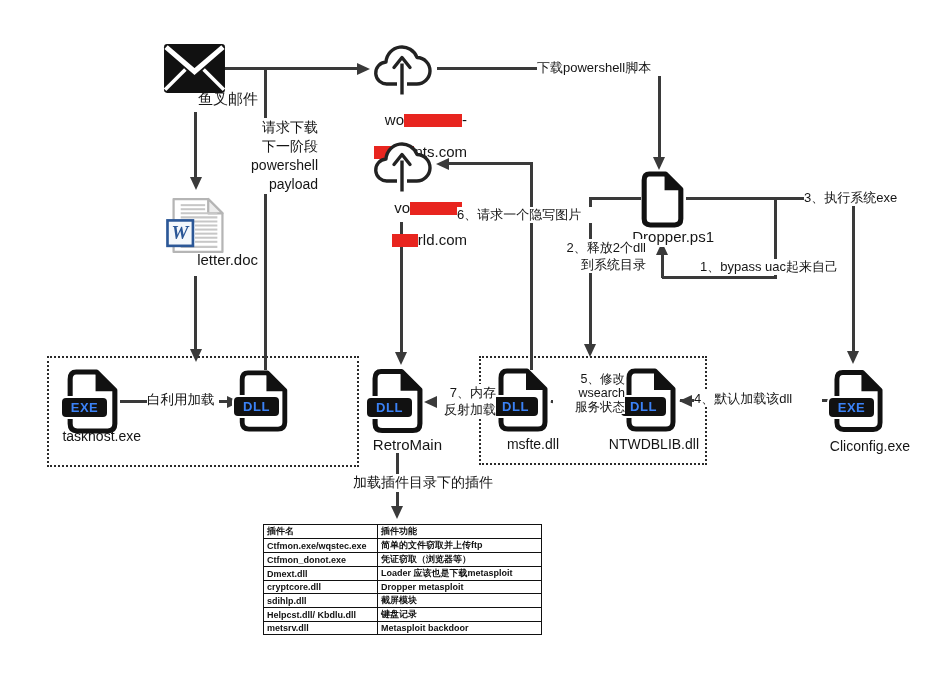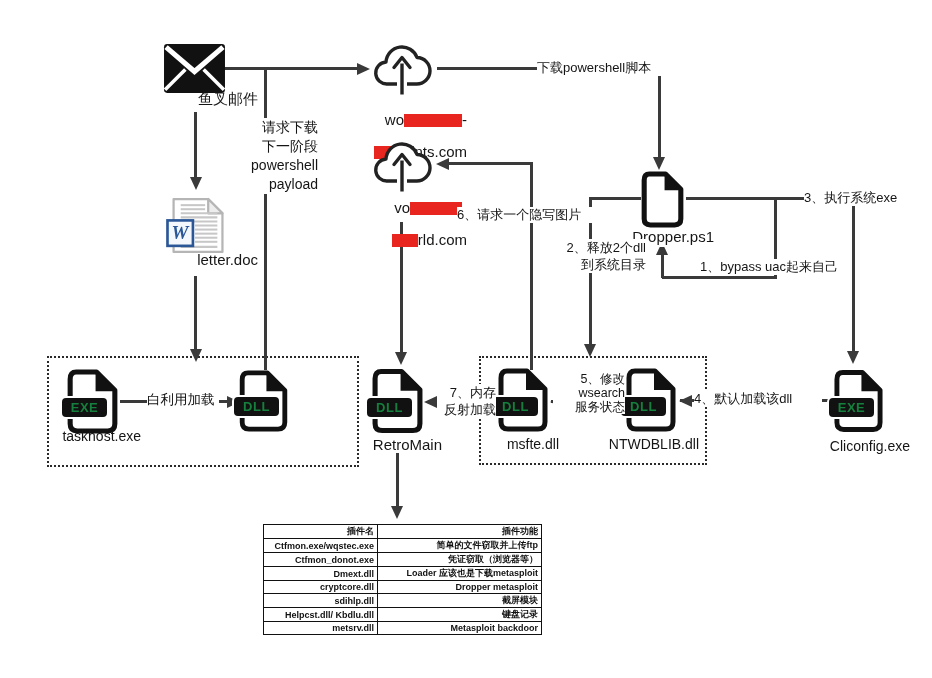--- a/index.html
+++ b/index.html
@@ -15,34 +15,34 @@
   .ah.r{border-top:6px solid transparent;border-bottom:6px solid transparent;border-left:13px solid #3a3a3a;}
   
   .lbl{position:absolute;white-space:pre-line;line-height:1.25;color:#151515;}
   .ctr{text-align:right;}
   .bgw{background:#fff;}
   
   .dotbox{position:absolute;border:2px dotted #2a2a2a;background:transparent;}
   
   .ficon{position:absolute;}
   .ficon svg{position:absolute;left:0;top:0;width:100%;height:100%;}
-  .badge{position:absolute;left:-4px;width:45px;height:19px;background:#111;color:#15803d;
+  .badge{position:absolute;left:-4px;width:45px;height:19px;background:#111;color:#3b82f6;
          font-weight:bold;font-size:13px;line-height:19px;text-align:center;border-radius:4px;
          letter-spacing:.5px;box-shadow:0 0 0 2px #fff;}
   
   .redact{display:inline-block;background:#e8251f;height:13px;vertical-align:-2px;}
   .cl-line{display:block;}
   
   .wletter{position:absolute;font-family:"Liberation Serif",serif;font-style:italic;font-weight:bold;
            color:#2b5797;font-size:19px;text-align:center;}
   
   .plugin-table{position:absolute;left:263px;top:524px;border-collapse:collapse;
                 font-family:"Liberation Sans",sans-serif;}
   .plugin-table th,.plugin-table td{border:1px solid #111;font-size:9px;font-weight:700;
-                text-align:right;padding:0 3px;height:12px;white-space:nowrap;color:#111;}
+                text-align:left;padding:0 3px;height:12px;white-space:nowrap;color:#111;}
   .plugin-table{border:1.5px solid #111;}
   .col-name{width:107px;}
   .col-func{width:157px;}
 </style>
 </head>
 <body>
 
 <div class="canvas">
 
   <div class="dotbox" style="left:47px;top:356px;width:308px;height:107px"></div>
@@ -217,20 +217,21 @@
   <div class="lbl ctr bgw" style="left:536px;top:239px;width:110px;font-size:13px;line-height:17px">2、释放2个dll
 到系统目录</div>
   <div class="lbl bgw" style="left:457px;top:207px;width:138px;font-size:13px">6、请求一个隐写图片</div>
   <div class="lbl bgw" style="left:147px;top:392px;width:72px;font-size:13.5px">白利用加载</div>
   <div class="lbl ctr bgw" style="left:437px;top:384px;width:59px;font-size:13px;line-height:17px">7、内存
 反射加载</div>
   <div class="lbl ctr bgw" style="left:553px;top:372px;width:72px;font-size:12.5px;line-height:14px">5、修改
 wsearch
 服务状态</div>
   <div class="lbl bgw" style="left:694px;top:391px;width:128px;font-size:13px">4、默认加载该dll</div>
+  <div class="lbl ctr bgw" style="left:323px;top:474px;width:170px;font-size:14px">加载插件目录下的插件</div>
 
   <table class="plugin-table">
     <thead>
       <tr>
         <th class="col-name">插件名</th>
         <th class="col-func">插件功能</th>
       </tr>
     </thead>
     <tbody>
       <tr>

